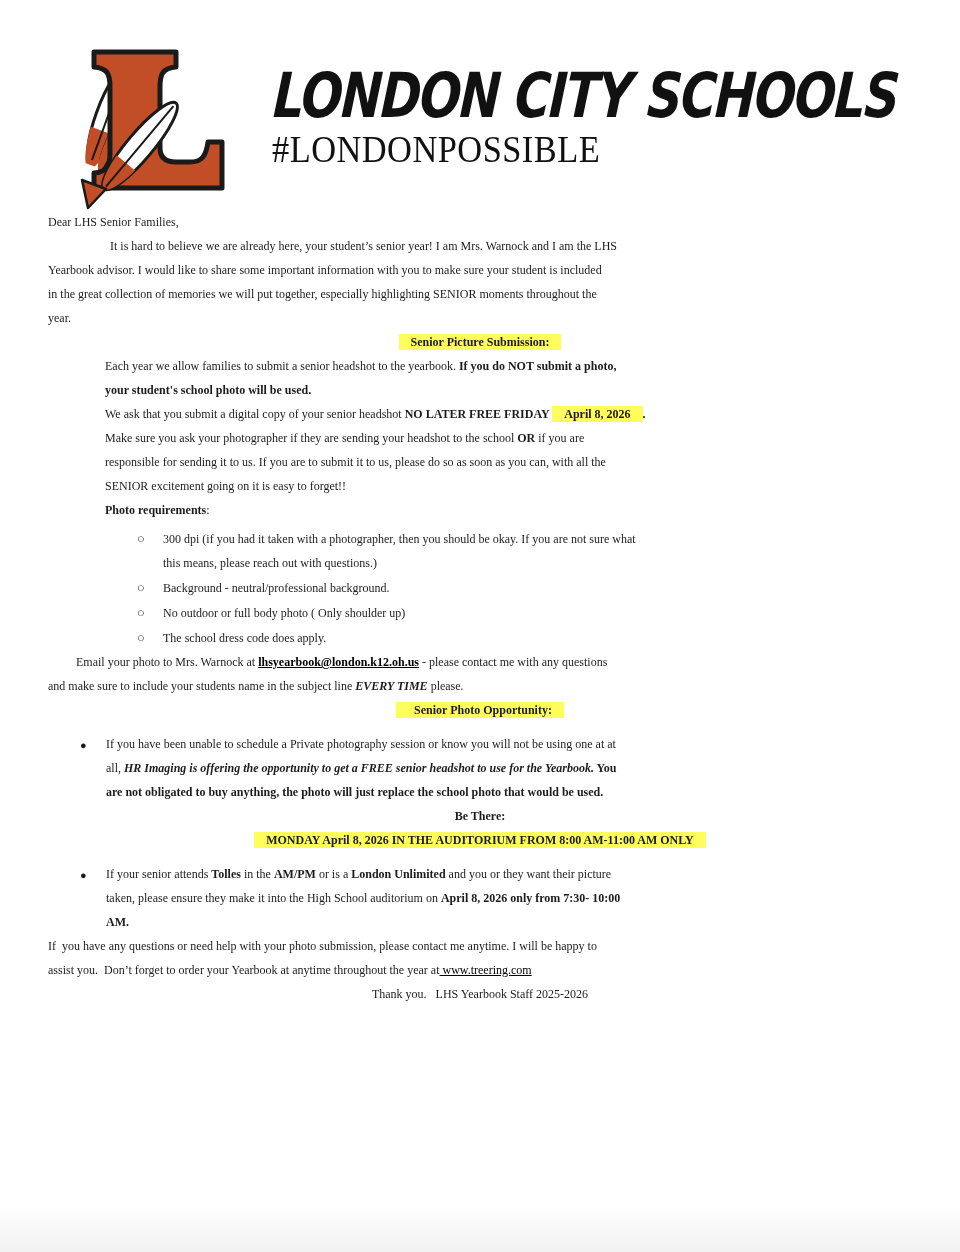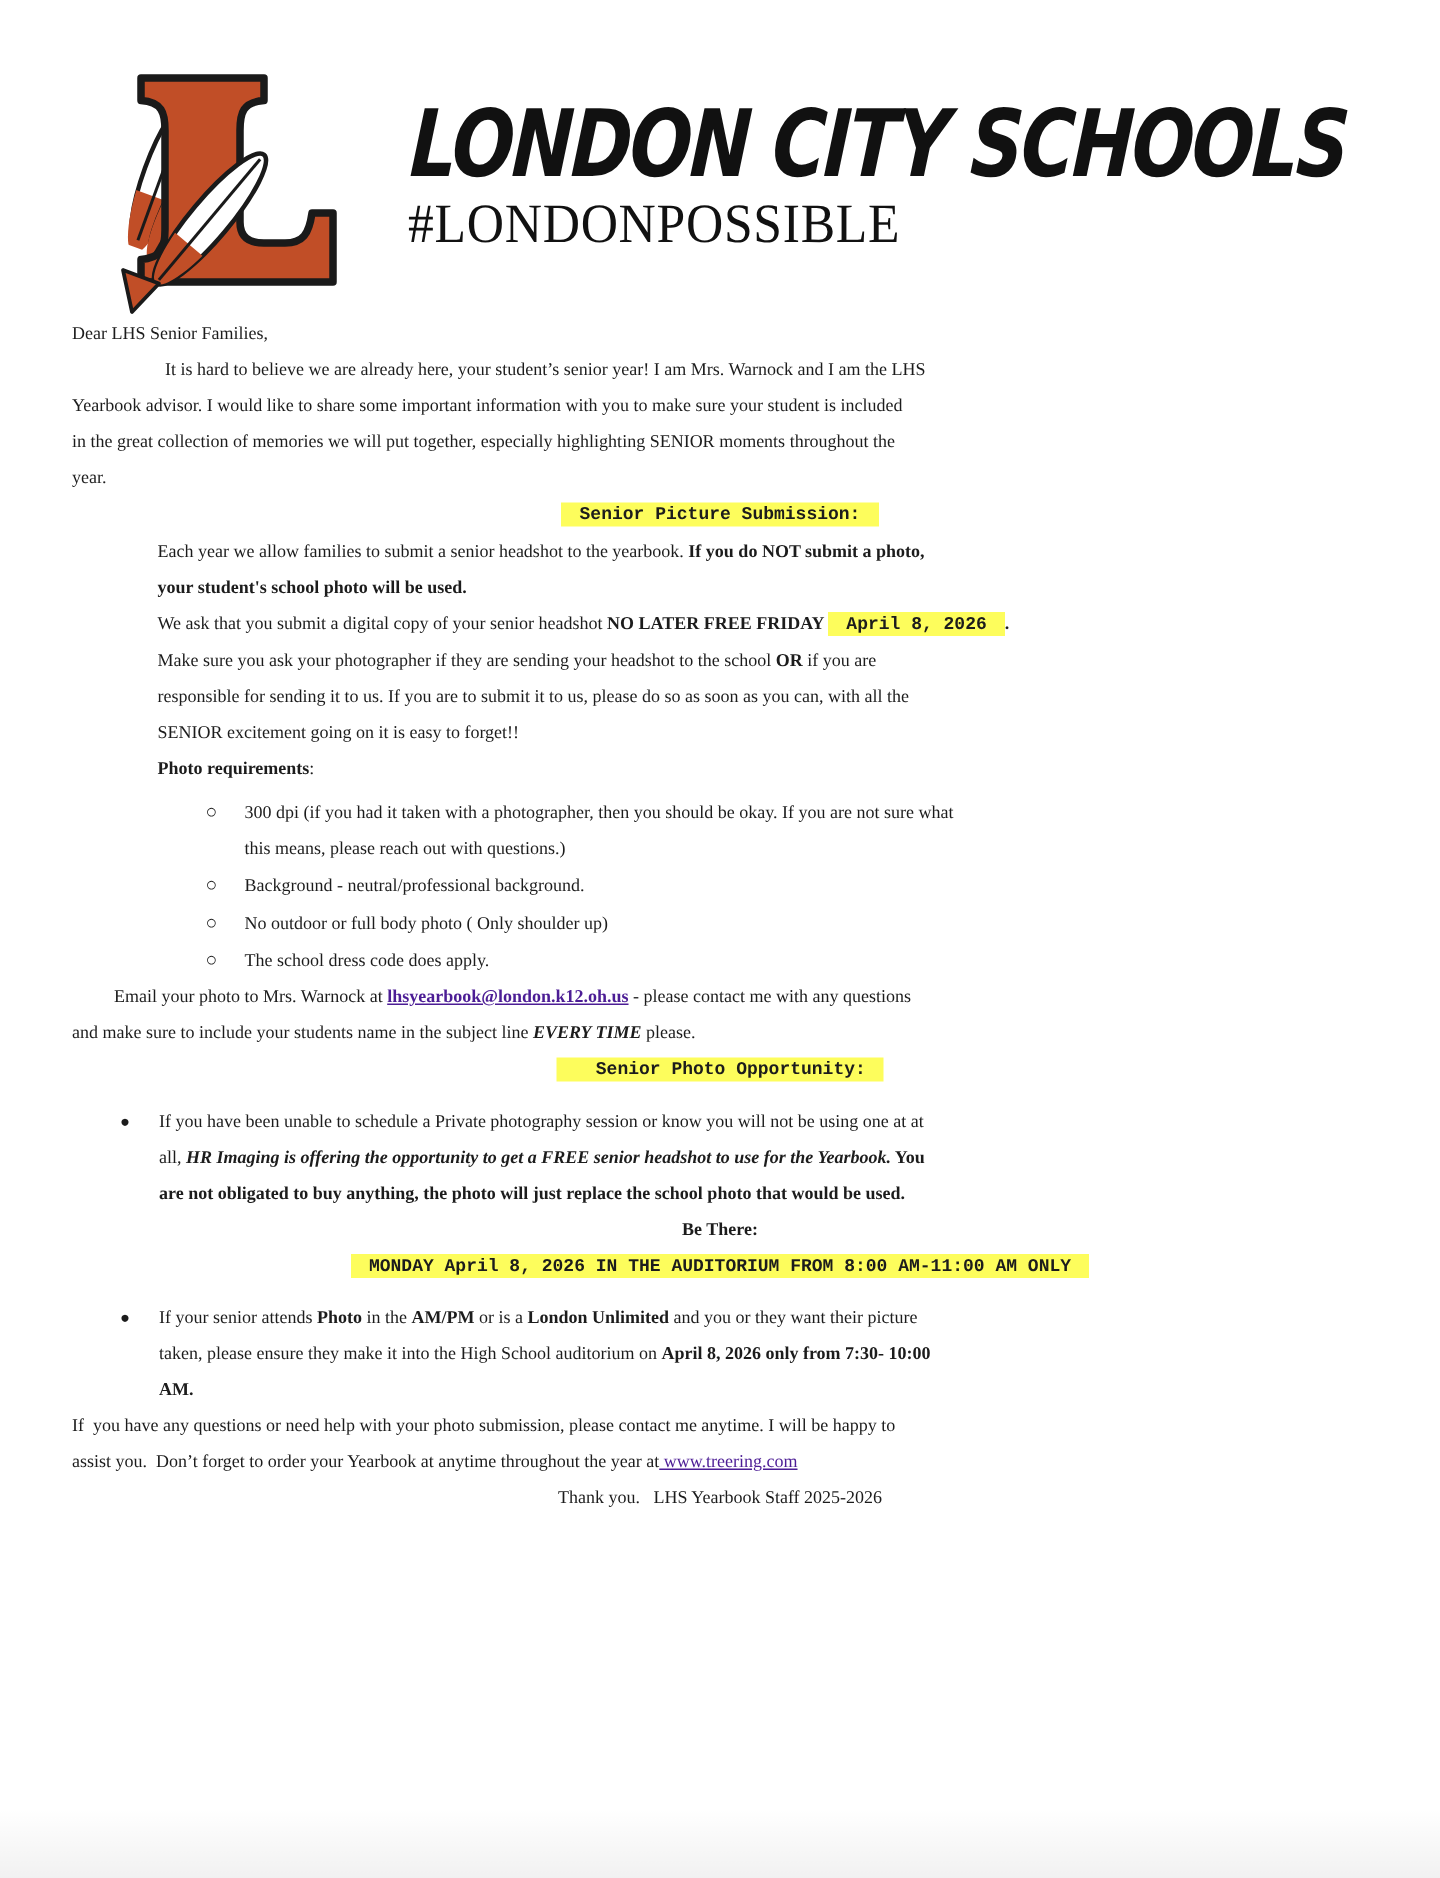--- a/index.html
+++ b/index.html
@@ -40,24 +40,24 @@
     transform:scaleX(0.93);
     transform-origin:0 0;
     letter-spacing:0.5px;
     margin-top:2px;
   }
   
   .doc p, .doc li, .doc h3{white-space:pre-line;margin:0;font-size:12px;font-weight:normal;}
   .greeting{margin-top:14px;}
   .intro{margin-top:4px;text-indent:62px;}
   .h-center{text-align:center;font-weight:bold;}
-  .hl{background:#fdfd5c;padding:1px 12px;font-family:Liberation Mono, monospace;}
+  .hl{background:#fdfd5c;padding:1px 12px;}
   .b{font-weight:bold;}
   .bi{font-weight:bold;font-style:italic;}
-  .link{color:#4c1d95;text-decoration:underline;cursor:pointer;}
+  .link{color:#000000;text-decoration:underline;cursor:pointer;}
   .link.b{font-weight:bold;}
   .sec1-h{margin-top:26px;}
   .indent-block{margin-left:57px;}
   .p-gap{margin-top:9px;}
   .req-h{margin-top:27px;}
   ul.hollow{list-style:none;margin:5px 0 0 89px;padding:0;}
   ul.hollow li{position:relative;padding-left:26px;margin-top:1px;}
   ul.hollow li::before{content:"○";position:absolute;left:0;top:0;font-size:13px;}
   .email-p{margin-top:16px;text-indent:28px;}
   .sec2-h{margin-top:35px;}
@@ -145,21 +145,21 @@
   <ul class="filled">
     <li><span>If you have been unable to schedule a Private photography session or know you will not be using one at at
 all, </span><span class="bi">HR Imaging is offering the opportunity to get a FREE senior headshot to use for the Yearbook.</span><span class="b"> You
 are not obligated to buy anything, the photo will just replace the school photo that would be used.</span></li>
   </ul>
 
   <h3 class="h-center bethere-h"><span class="b">Be There:</span></h3>
   <h3 class="h-center monday"><span class="hl b">MONDAY April 8, 2026 IN THE AUDITORIUM FROM 8:00 AM-11:00 AM ONLY</span></h3>
 
   <ul class="filled">
-    <li><span>If your senior attends </span><span class="b">Photo</span><span> in the </span><span class="b">AM/PM</span><span> or is a </span><span class="b">London Unlimited</span><span> and you or they want their picture
+    <li><span>If your senior attends </span><span class="b">Tolles</span><span> in the </span><span class="b">AM/PM</span><span> or is a </span><span class="b">London Unlimited</span><span> and you or they want their picture
 taken, please ensure they make it into the High School auditorium on </span><span class="b">April 8, 2026 only from 7:30- 10:00
 AM.</span></li>
   </ul>
 
   <p class="closing"><span>If &nbsp;you have any questions or need help with your photo submission, please contact me anytime. I will be happy to
 assist you. &nbsp;Don’t forget to order your Yearbook at anytime throughout the year at</span><span class="link"> www.treering.com</span></p>
 
   <p class="signature">Thank you. &nbsp; LHS Yearbook Staff 2025-2026</p>
 
 </div>

